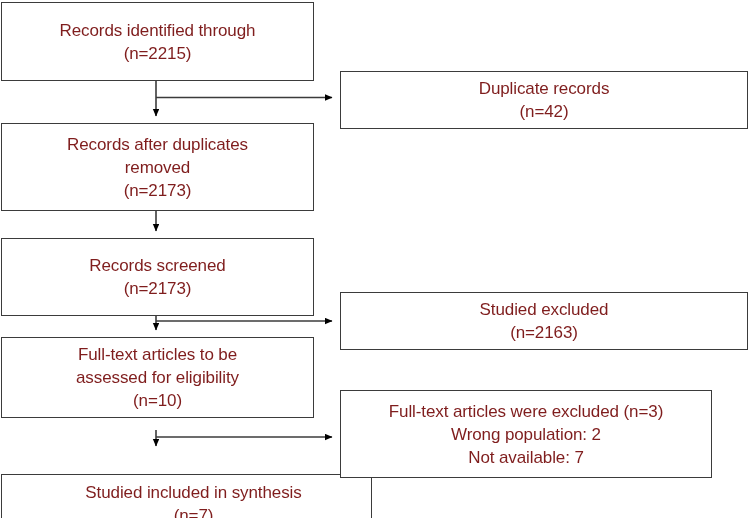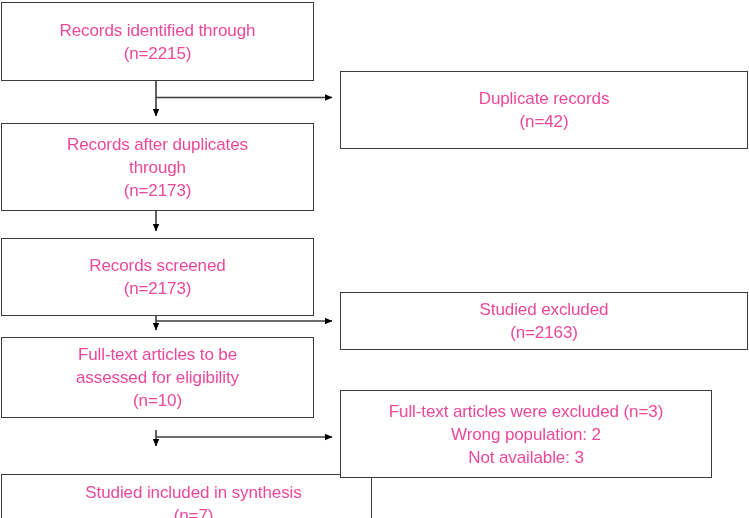--- a/index.html
+++ b/index.html
@@ -23,35 +23,35 @@
     box-sizing: border-box;
     border: 1.5px solid #3b3b3b;
     background: #ffffff;
     display: flex;
     flex-direction: column;
     align-items: center;
     justify-content: center;
     text-align: center;
     font-size: 17px;
     line-height: 23px;
-    color: #ec4899;
+    color: #7f1d1d;
     letter-spacing: -0.1px;
   }
   .flow-box .line {
     display: block;
     white-space: nowrap;
   }
   
   #box-identified   { left: 1px;   top: 2px;   width: 313px; height: 79px; }
   #box-after-dupes  { left: 1px;   top: 123px; width: 313px; height: 88px; }
   #box-screened     { left: 1px;   top: 238px; width: 313px; height: 78px; }
   #box-fulltext     { left: 1px;   top: 337px; width: 313px; height: 81px; }
   #box-included     { left: 1px;   top: 474px; width: 371px; height: 60px; padding-left: 14px; }
   
-  #box-duplicates   { left: 340px; top: 71px;  width: 408px; height: 78px; }
+  #box-duplicates   { left: 340px; top: 71px;  width: 408px; height: 58px; }
   #box-excluded     { left: 340px; top: 292px; width: 408px; height: 58px; }
   #box-ft-excluded  { left: 340px; top: 390px; width: 372px; height: 88px; }
 
   #connectors {
     position: absolute;
     left: 0;
     top: 0;
     width: 749px;
     height: 518px;
     pointer-events: none;
@@ -98,21 +98,21 @@
     </g>
   </svg>
 
   <div class="flow-box" id="box-identified">
     <span class="line">Records identified through</span>
     <span class="line">(n=2215)</span>
   </div>
 
   <div class="flow-box" id="box-after-dupes">
     <span class="line">Records after duplicates</span>
-    <span class="line">through</span>
+    <span class="line">removed</span>
     <span class="line">(n=2173)</span>
   </div>
 
   <div class="flow-box" id="box-screened">
     <span class="line">Records screened</span>
     <span class="line">(n=2173)</span>
   </div>
 
   <div class="flow-box" id="box-fulltext">
     <span class="line">Full-text articles to be</span>
@@ -131,16 +131,16 @@
   </div>
 
   <div class="flow-box" id="box-excluded">
     <span class="line">Studied excluded</span>
     <span class="line">(n=2163)</span>
   </div>
 
   <div class="flow-box" id="box-ft-excluded">
     <span class="line">Full-text articles were excluded (n=3)</span>
     <span class="line">Wrong population: 2</span>
-    <span class="line">Not available: 3</span>
+    <span class="line">Not available: 7</span>
   </div>
 
 </div>
 
 </body></html>

